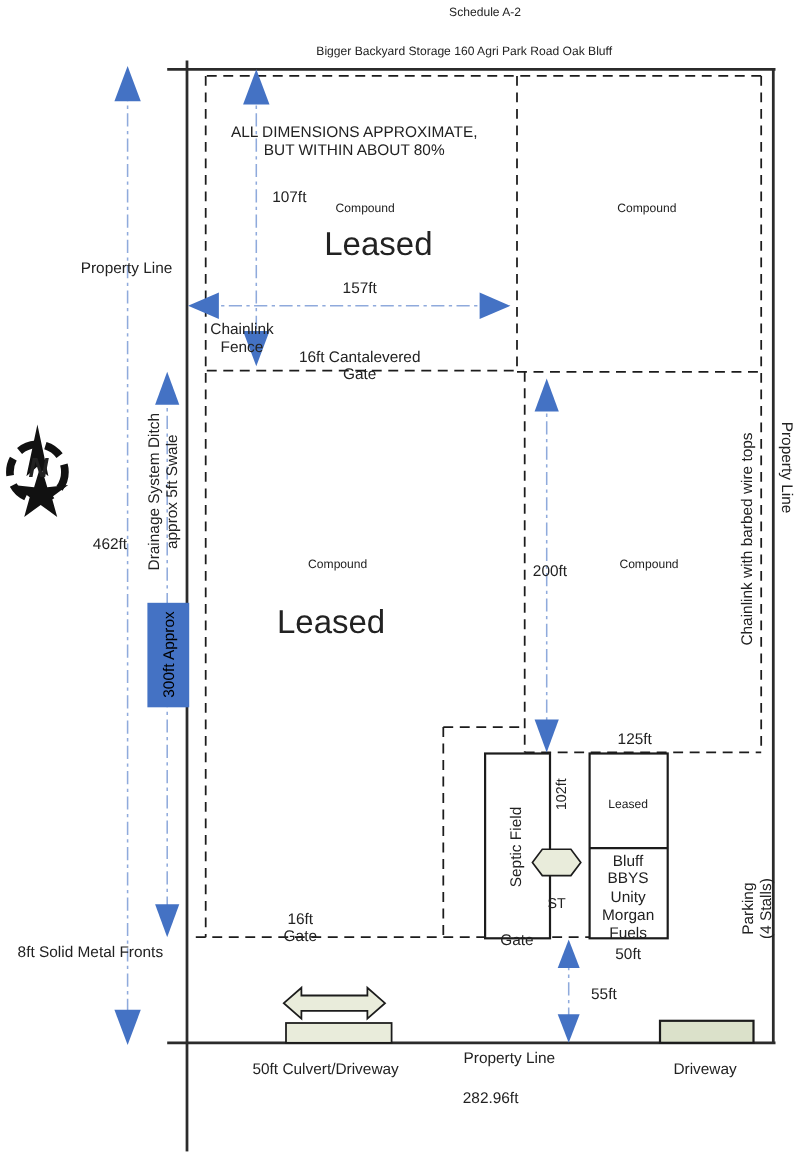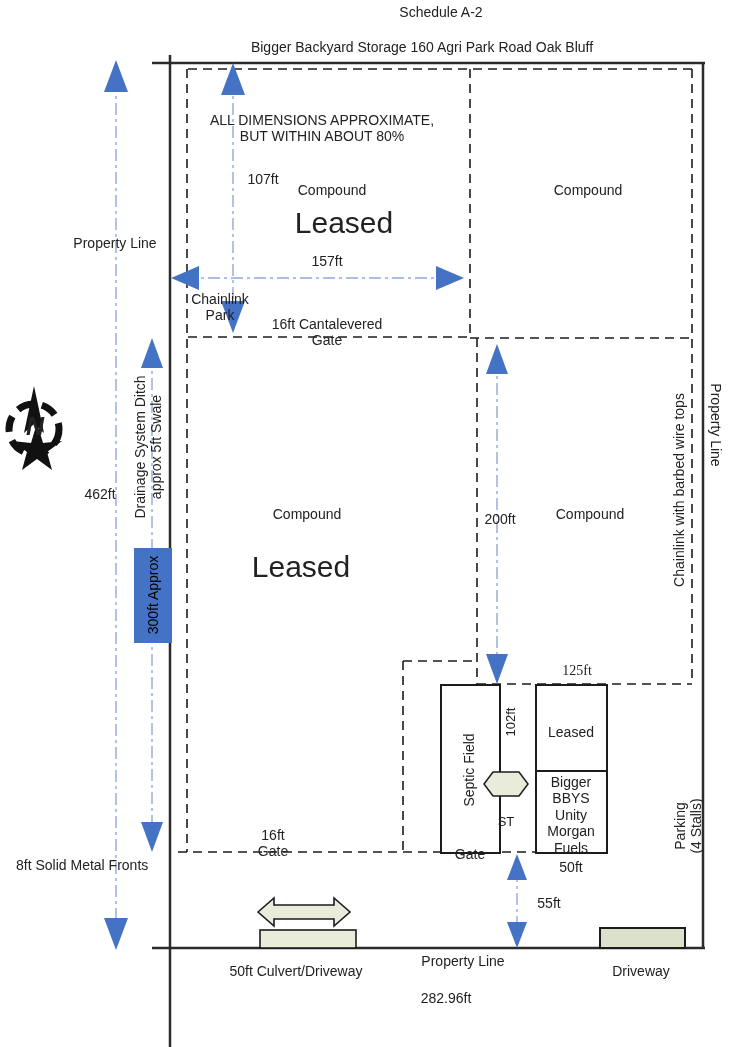--- a/index.html
+++ b/index.html
@@ -5,21 +5,21 @@
   html,body{margin:0;padding:0;background:#fff;}
   #canvas{position:relative;width:730px;height:1047px;background:#fff;overflow:hidden;
           font-family:"Liberation Sans",sans-serif;color:var(--ink,#222);}
   #plan-svg{position:absolute;left:0;top:0;}
   .lbl{position:absolute;font-size:14px;line-height:1.15;white-space:nowrap;z-index:5;}
   .ctr{transform:translate(-50%,-50%);}
   .rot-ccw{transform:translate(-50%,-50%) rotate(-90deg);}
   .rot-cw{transform:translate(-50%,-50%) rotate(90deg);}
   .two{text-align:center;}
   .two span{display:block;}
-  .s15{font-size:14px;}
+  .s15{font-size:11px;}
   .s13{font-size:13px;}
   .big{font-size:30px;}
   .italic-n{font-style:italic;font-size:25px;font-weight:bold;}
   .tenants span{display:block;text-align:center;line-height:16.4px;}
 </style>
 </head>
 <body>
 
 <div id="canvas">
 
@@ -102,21 +102,21 @@
     <span>BUT WITHIN ABOUT 80%</span>
   </div>
 
   <div class="lbl ctr" style="left:263px;top:179px;">107ft</div>
   <div class="lbl ctr s15" style="left:332px;top:190px;">Compound</div>
   <div class="lbl ctr big" style="left:344px;top:223px;">Leased</div>
   <div class="lbl ctr" style="left:327px;top:261px;">157ft</div>
 
   <div class="lbl ctr two" style="left:220px;top:307px;">
     <span>Chainlink</span>
-    <span>Park</span>
+    <span>Fence</span>
   </div>
   <div class="lbl ctr two" style="left:327px;top:332px;">
     <span>16ft Cantalevered</span>
     <span>Gate</span>
   </div>
 
   <div class="lbl ctr s15" style="left:588px;top:190px;">Compound</div>
 
   <div class="lbl ctr" style="left:115px;top:243px;">Property Line</div>
   <div class="lbl ctr" style="left:68px;top:494px;margin-left:32px;">462ft</div>
@@ -131,28 +131,28 @@
   <div class="lbl rot-ccw" style="left:153px;top:595px;color:#000;">300ft Approx</div>
 
   <div class="lbl ctr s15" style="left:307px;top:514px;">Compound</div>
   <div class="lbl ctr big" style="left:301px;top:567px;">Leased</div>
 
   <div class="lbl ctr" style="left:500px;top:483px;margin-top:36px;">200ft</div>
   <div class="lbl ctr s15" style="left:590px;top:514px;">Compound</div>
   <div class="lbl rot-ccw" style="left:679px;top:490px;">Chainlink with barbed wire tops</div>
   <div class="lbl rot-cw" style="left:716px;top:425px;">Property Line</div>
 
-  <div class="lbl ctr" style="left:577px;top:671px;font-family:Liberation Serif, serif;">125ft</div>
+  <div class="lbl ctr" style="left:577px;top:671px;">125ft</div>
   <div class="lbl rot-ccw s13" style="left:511px;top:722px;">102ft</div>
   <div class="lbl rot-ccw" style="left:469px;top:770px;">Septic Field</div>
   <div class="lbl ctr s13" style="left:506px;top:784px;margin-top:38px;">ST</div>
 
   <div class="lbl ctr s15" style="left:571px;top:732px;">Leased</div>
   <div class="lbl ctr tenants" style="left:571px;top:815px;">
-    <span>Bigger</span>
+    <span>Bluff</span>
     <span>BBYS</span>
     <span>Unity</span>
     <span>Morgan</span>
     <span>Fuels</span>
   </div>
 
   <div class="lbl ctr" style="left:470px;top:854px;">Gate</div>
   <div class="lbl ctr" style="left:571px;top:867px;">50ft</div>
   <div class="lbl ctr" style="left:549px;top:903px;">55ft</div>
 

